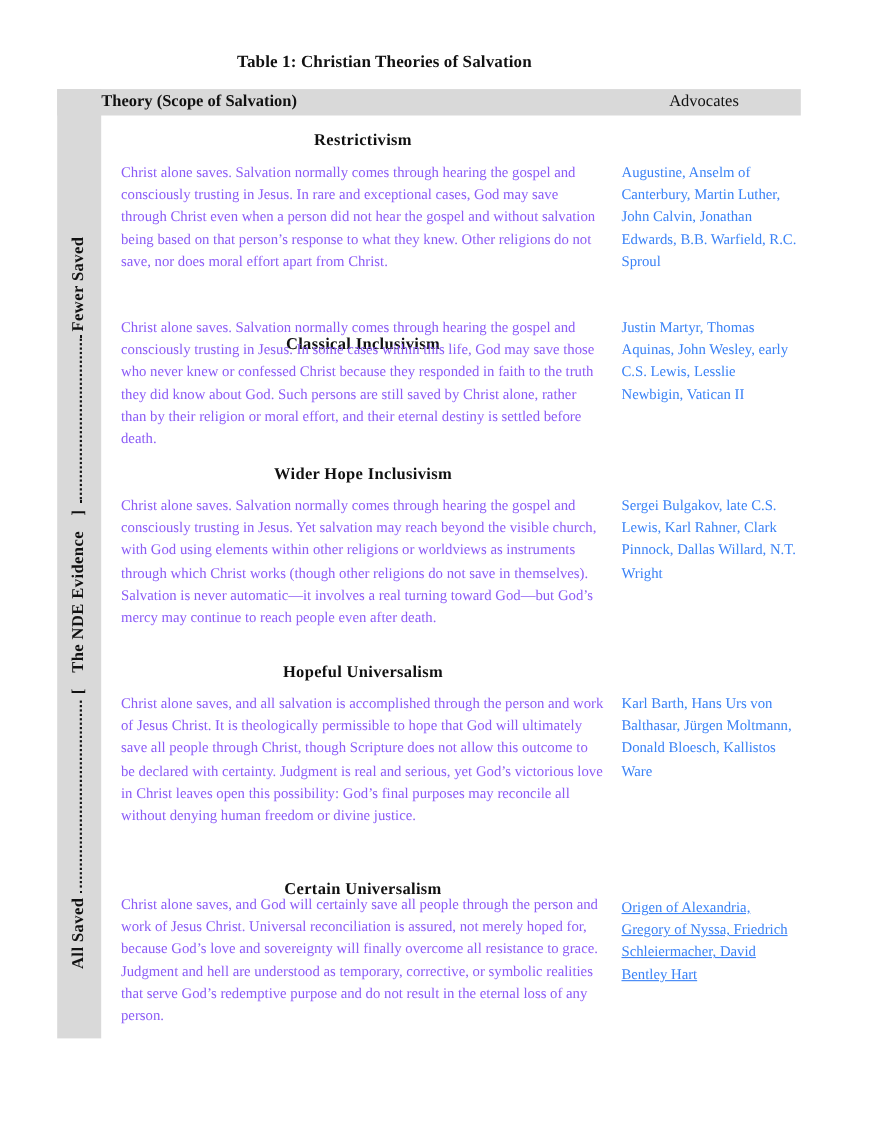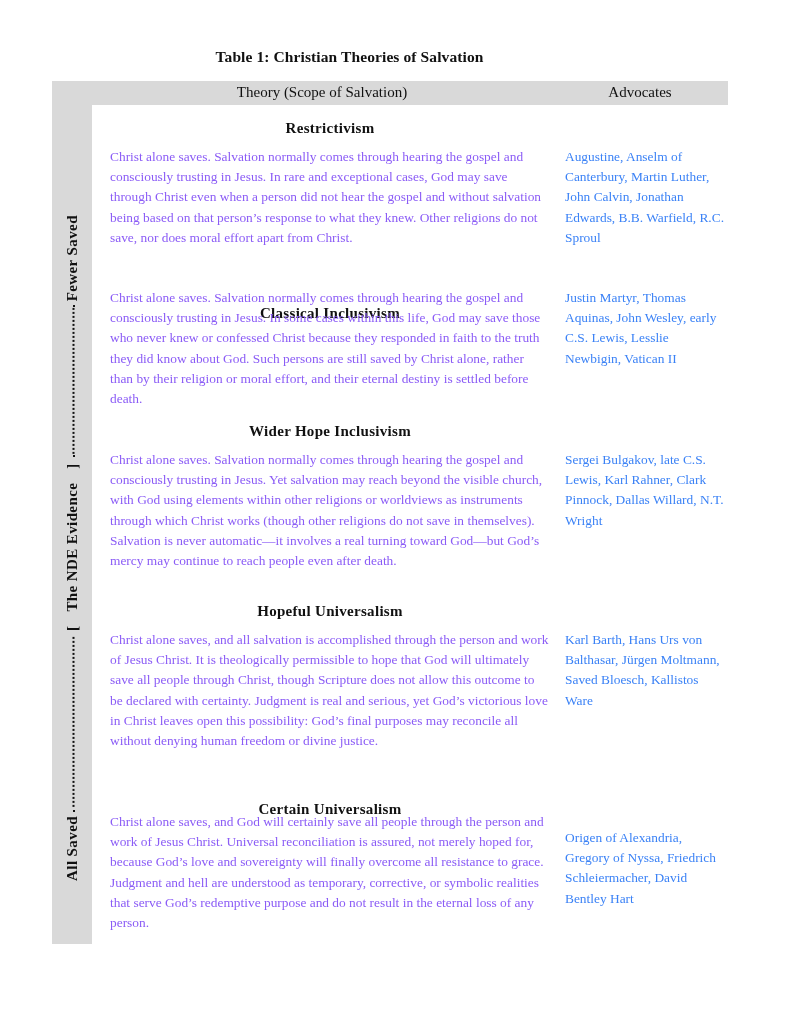--- a/index.html
+++ b/index.html
@@ -32,23 +32,23 @@
     left: 52px;
     width: 676px;
     height: 24px;
     background: #d9d9d9;
   }
   .header-theory {
     position: absolute;
     top: 84px;
     left: 92px;
     width: 460px;
-    text-align: center;
+    text-align: left;
     font-size: 15px;
-    font-weight: normal;
+    font-weight: bold;
     color: #111;
   }
   .header-advocates {
     position: absolute;
     top: 84px;
     left: 565px;
     width: 150px;
     text-align: center;
     font-size: 15px;
     font-weight: normal;
@@ -152,20 +152,20 @@
 
 <div class="row" style="top:423px;">
   <div class="row-heading" style="top:0;">Wider Hope Inclusivism</div>
   <div class="row-body" style="top:27px;">Christ alone saves. Salvation normally comes through hearing the gospel and consciously trusting in Jesus. Yet salvation may reach beyond the visible church, with God using elements within other religions or worldviews as instruments through which Christ works (though other religions do not save in themselves). Salvation is never automatic—it involves a real turning toward God—but God’s mercy may continue to reach people even after death.</div>
   <div class="row-advocates" style="top:27px;">Sergei Bulgakov, late C.S. Lewis, Karl Rahner, Clark Pinnock, Dallas Willard, N.T. Wright</div>
 </div>
 
 <div class="row" style="top:603px;">
   <div class="row-heading" style="top:0;">Hopeful Universalism</div>
   <div class="row-body" style="top:27px;">Christ alone saves, and all salvation is accomplished through the person and work of Jesus Christ. It is theologically permissible to hope that God will ultimately save all people through Christ, though Scripture does not allow this outcome to be declared with certainty. Judgment is real and serious, yet God’s victorious love in Christ leaves open this possibility: God’s final purposes may reconcile all without denying human freedom or divine justice.</div>
-  <div class="row-advocates" style="top:27px;">Karl Barth, Hans Urs von Balthasar, Jürgen Moltmann, Saved Bloesch, Kallistos Ware</div>
+  <div class="row-advocates" style="top:27px;">Karl Barth, Hans Urs von Balthasar, Jürgen Moltmann, Donald Bloesch, Kallistos Ware</div>
 </div>
 
 <div class="row" style="top:785px;">
   <div class="row-heading" style="top:16px;">Certain Universalism</div>
   <div class="row-body" style="top:27px;">Christ alone saves, and God will certainly save all people through the person and work of Jesus Christ. Universal reconciliation is assured, not merely hoped for, because God’s love and sovereignty will finally overcome all resistance to grace. Judgment and hell are understood as temporary, corrective, or symbolic realities that serve God’s redemptive purpose and do not result in the eternal loss of any person.</div>
-  <div class="row-advocates" style="top:43px;">Origen of Alexandria, Gregory of Nyssa, Friedrich Schleiermacher, David Bentley Hart</div>
+  <div class="row-advocates" style="top:30px;text-decoration:underline;">Origen of Alexandria, Gregory of Nyssa, Friedrich Schleiermacher, David Bentley Hart</div>
 </div>
 
 </body></html>

